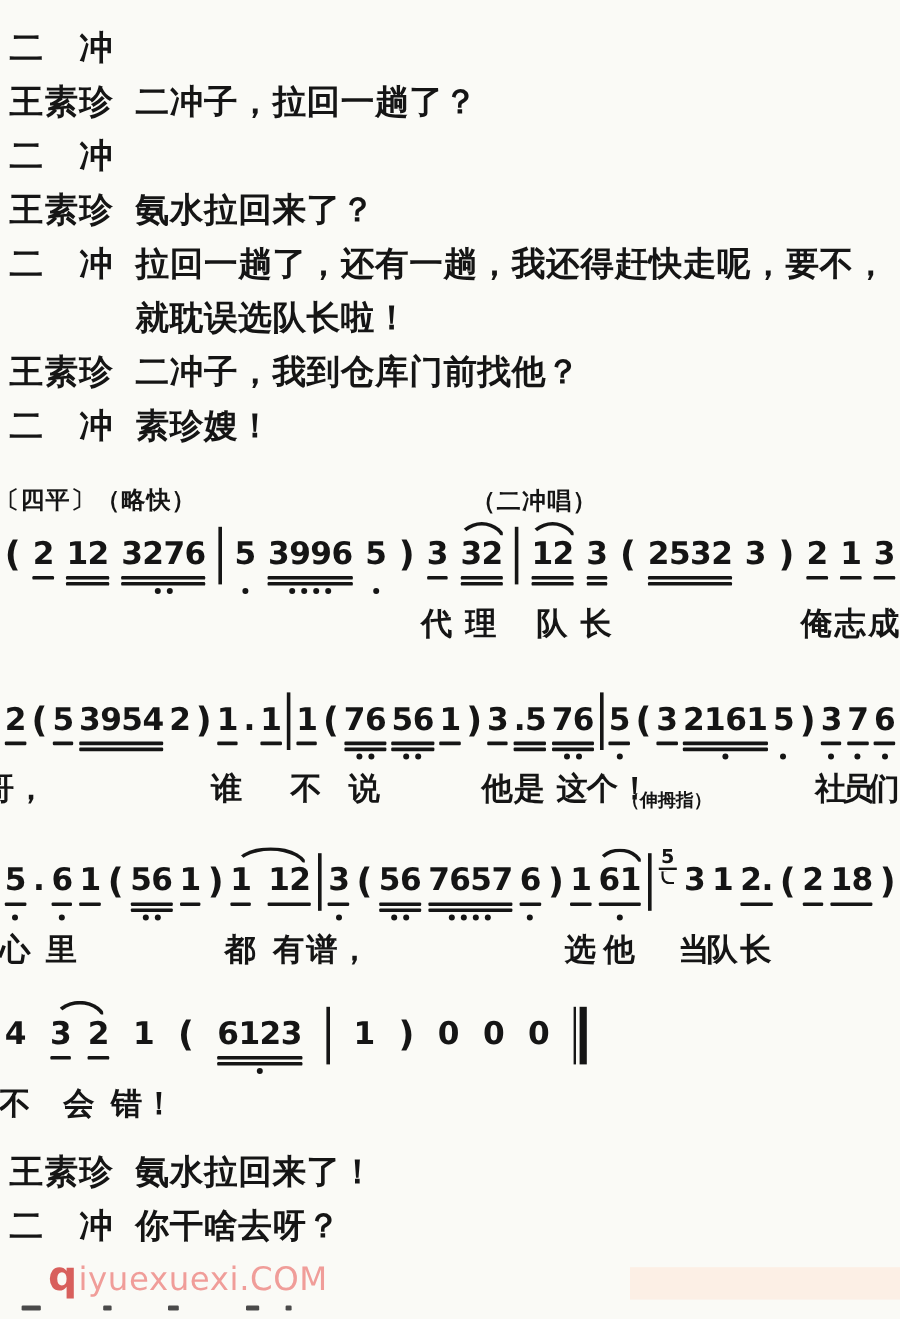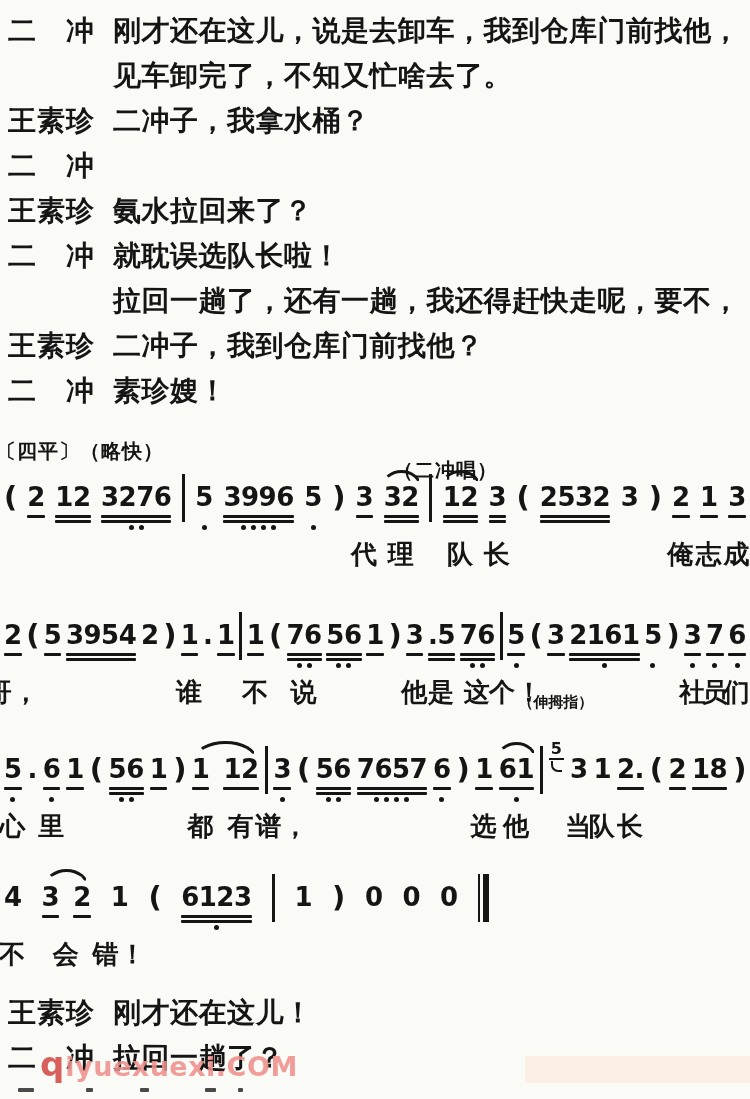--- a/index.html
+++ b/index.html
@@ -1,28 +1,28 @@
 <!DOCTYPE html>
 <html><head>
 <meta charset="utf-8">
 <style>
   html,body{margin:0;padding:0;}
   body{width:750px;height:1099px;overflow:hidden;background:#fafaf6;}
   .page{position:relative;width:750px;height:1099px;background:#fafaf6;color:#151515;
         font-family:"Liberation Serif",serif;}
   
-  .dlg{padding:8px 6px 0 8px;}
+  .dlg{padding:18px 6px 0 8px;}
   .dlg.bottom{padding-top:18px;}
   .speech{display:flex;align-items:flex-start;}
   .spk{width:105px;flex:0 0 105px;font-weight:700;font-size:28px;line-height:45px;letter-spacing:1px;}
   .txt{font-weight:700;font-size:28px;line-height:45px;letter-spacing:0.5px;}
   
   .shead{position:relative;height:26px;margin-top:25px;font-weight:700;font-size:20px;}
   .mode{position:absolute;left:-4px;top:0;letter-spacing:1px;}
-  .singer{position:absolute;left:393px;top:19px;letter-spacing:1px;}
+  .singer{position:absolute;left:393px;top:1px;letter-spacing:1px;}
   
   #systems > .srow{display:flex;align-items:flex-start;padding:12px 4px 0 4px;position:relative;}
   #systems > .srow.spread{justify-content:space-between;}
   #systems > .srow.left{justify-content:flex-start;gap:20px;}
   #systems > .srow:nth-of-type(1){margin-top:4px;}
   #systems > .srow:nth-of-type(2){margin-top:34px;}
   #systems > .srow:nth-of-type(3){margin-top:30px;}
   #systems > .srow:nth-of-type(4){margin-top:24px;}
   .tok{position:relative;display:flex;flex-direction:column;align-items:center;height:92px;}
   .grp{position:relative;display:flex;gap:14px;height:92px;}
@@ -46,57 +46,53 @@
        font-family:"Liberation Serif",serif;font-weight:700;font-size:26px;letter-spacing:1px;}
   .lyr.small{font-size:15px;top:75px;letter-spacing:0;}
   .grace{display:flex;flex-direction:column;align-items:center;margin-top:-12px;height:92px;}
   .g5{font-family:"DejaVu Sans",sans-serif;font-weight:700;font-size:16px;
       border-bottom:2px solid #151515;padding:0 2px;line-height:18px;}
   .gh{width:9px;height:9px;border-left:2px solid #151515;border-bottom:2px solid #151515;
       border-radius:0 0 0 7px;margin-top:1px;}
   
   .wm{position:absolute;left:40px;top:1044px;z-index:5;display:flex;align-items:baseline;opacity:.88;}
   .wm-q{font-family:"DejaVu Sans",sans-serif;font-weight:700;font-size:34px;color:#d44a47;margin-right:1px;}
-  .wm-rest{font-family:"DejaVu Sans",sans-serif;font-weight:700;font-size:27px;color:#ef918d;letter-spacing:.5px;}
+  .wm-rest{font-family:"DejaVu Sans",sans-serif;font-weight:400;font-size:27px;color:#ef918d;letter-spacing:.5px;}
   .band{position:absolute;right:0;top:1056px;width:225px;height:27px;background:rgba(252,236,226,.85);}
   .cut{position:absolute;top:1088px;height:4px;background:#4a4a4a;border-radius:1px;}
 </style>
 </head>
 <body>
 
 <div class="page">
 
   <div class="dlg top" id="dlg-top">
       <div class="speech">
         <div class="spk">二　冲</div>
-        <div class="txt">
-          <div>刚才还在这儿，说是去卸车，我到仓库门前找他，</div>
-          <div>见车卸完了，不知又忙啥去了。</div>
-        </div>
       </div>
       <div class="speech">
         <div class="spk">王素珍</div>
         <div class="txt">
-          <div>二冲子，我拿水桶？</div>
+          <div>二冲子，拉回一趟了？</div>
         </div>
       </div>
       <div class="speech">
         <div class="spk">二　冲</div>
       </div>
       <div class="speech">
         <div class="spk">王素珍</div>
         <div class="txt">
           <div>氨水拉回来了？</div>
         </div>
       </div>
       <div class="speech">
         <div class="spk">二　冲</div>
         <div class="txt">
+          <div>拉回一趟了，还有一趟，我还得赶快走呢，要不，</div>
           <div>就耽误选队长啦！</div>
-          <div>拉回一趟了，还有一趟，我还得赶快走呢，要不，</div>
         </div>
       </div>
       <div class="speech">
         <div class="spk">王素珍</div>
         <div class="txt">
           <div>二冲子，我到仓库门前找他？</div>
         </div>
       </div>
       <div class="speech">
         <div class="spk">二　冲</div>
@@ -772,27 +768,27 @@
             <div class="b2"></div>
           </div>
         </div>
       </div>
     </div>
 
   <div class="dlg bottom" id="dlg-bottom">
       <div class="speech">
         <div class="spk">王素珍</div>
         <div class="txt">
-          <div>刚才还在这儿！</div>
+          <div>氨水拉回来了！</div>
         </div>
       </div>
       <div class="speech">
         <div class="spk">二　冲</div>
         <div class="txt">
-          <div>拉回一趟了？</div>
+          <div>你干啥去呀？</div>
         </div>
       </div>
     </div>
 
   <div class="wm">
     <span class="wm-q">q</span>
     <span class="wm-rest">iyuexuexi.COM</span>
   </div>
   <div class="band"></div>
   <div class="cut" style="left:18px;width:16px;"></div>

